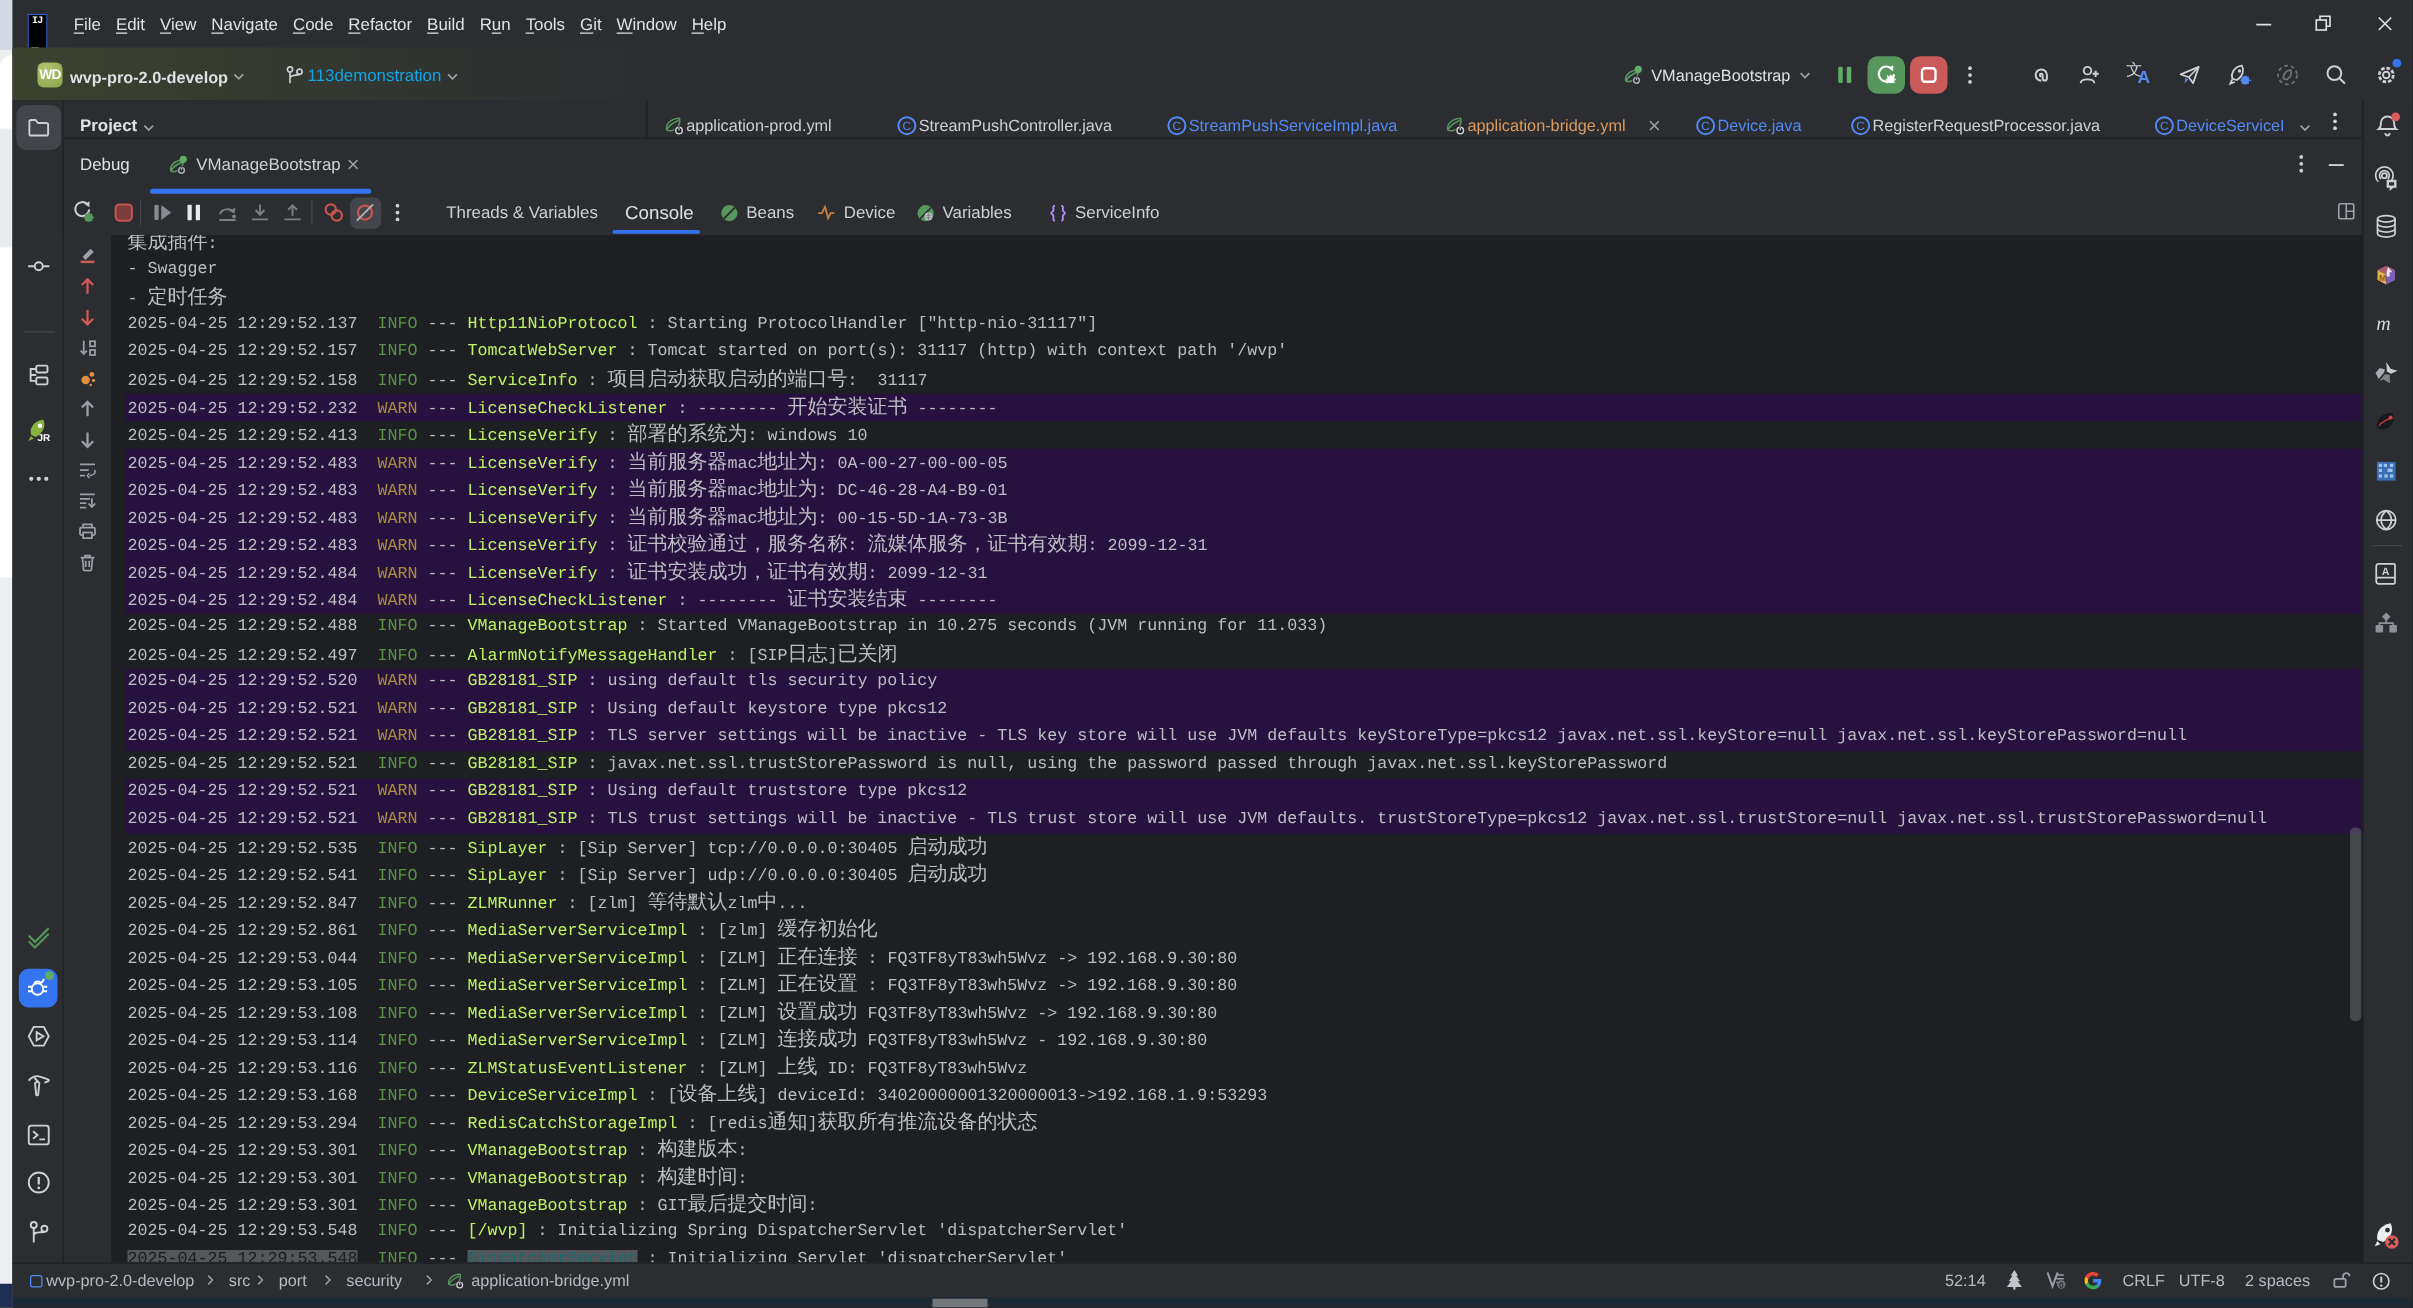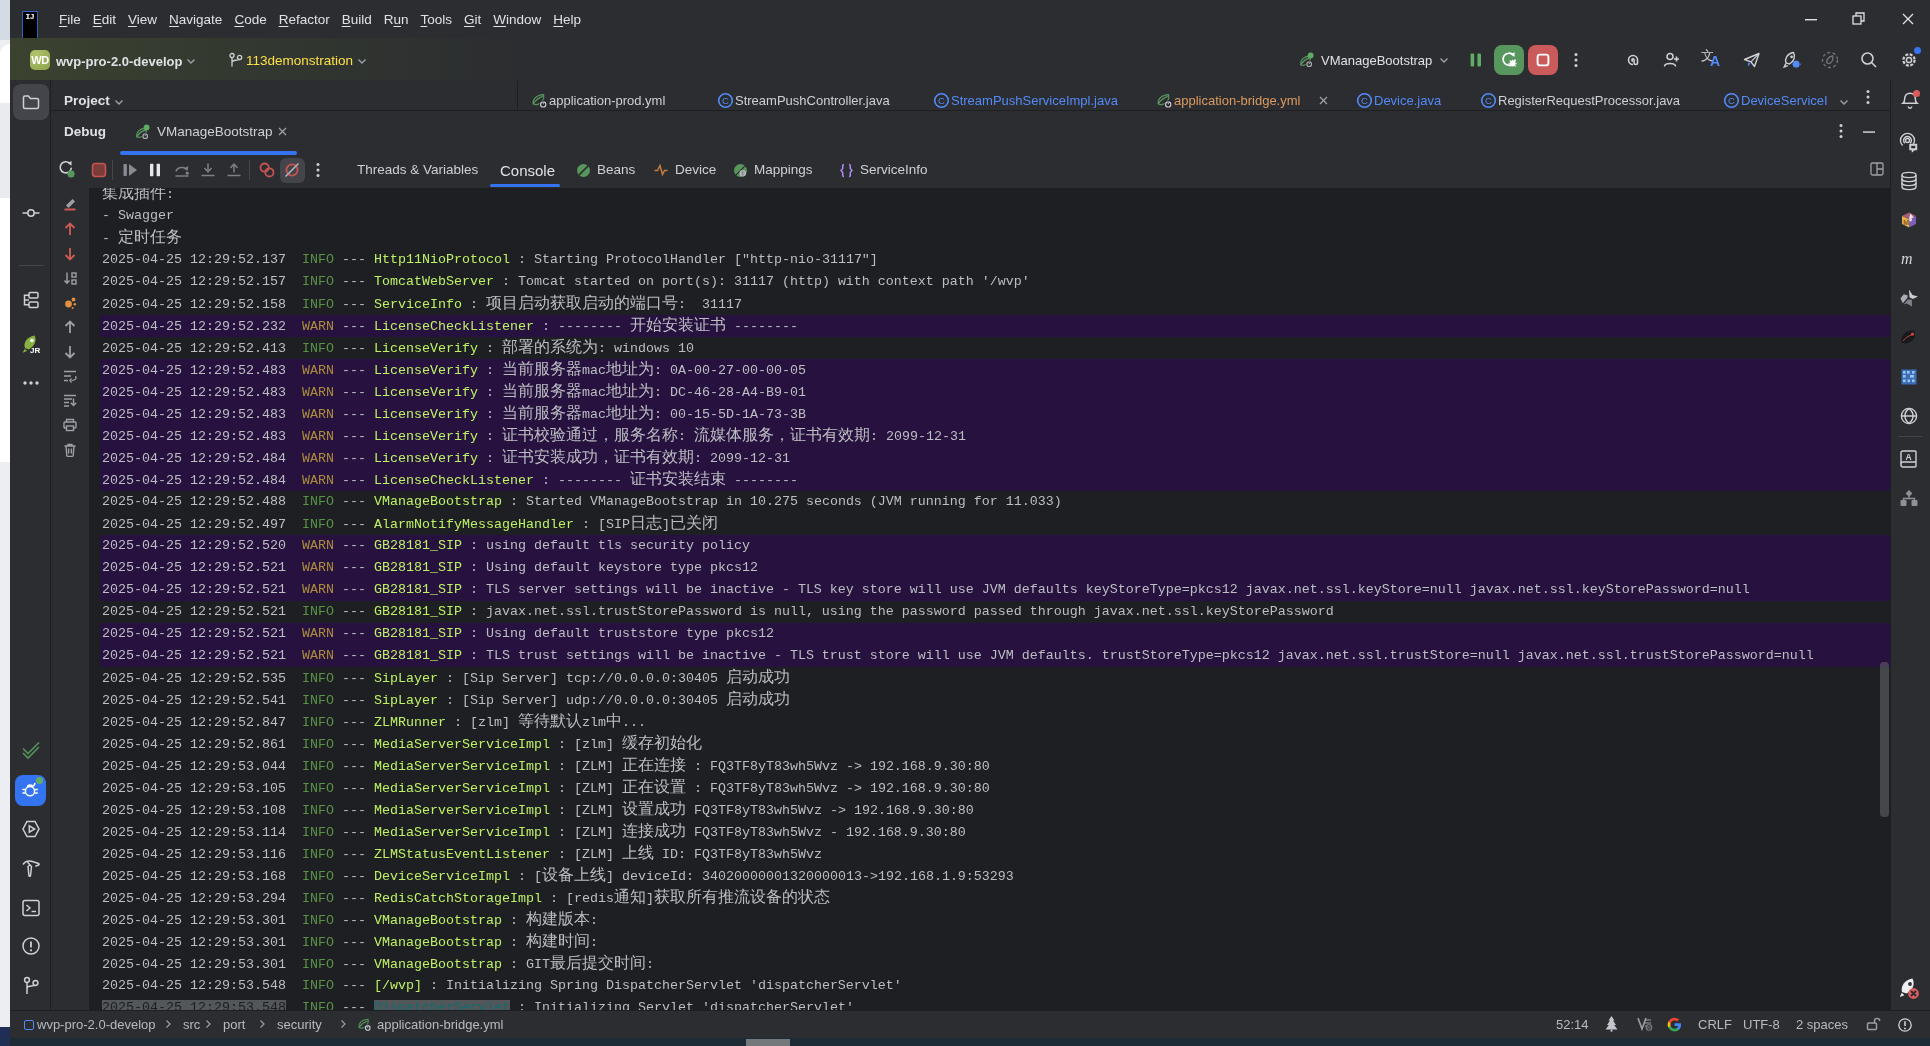--- a/index.html
+++ b/index.html
@@ -69,21 +69,21 @@
       <path d="M2.5 4.5 L6 8 L9.5 4.5"></path>
     </svg>
   </div>
 <div class="abs" style="left:227px;top:52px;width:17px;height:17px">
     <svg width="17" height="17" viewBox="0 0 17 17" fill="none" stroke="#ced0d6" stroke-width="1.3">
 <circle cx="5" cy="3.6" r="2.1"></circle>
       <circle cx="12.6" cy="5.4" r="2.1"></circle>
 <path d="M5 5.7 V14.5 M5 10.5 C5 7.5 9 8.9 12.6 7.5"></path>
 </svg>
   </div>
-<div class="abs" style="left:246px;top:53px;font-size:13.5px;color:#fde047">113demonstration</div>
+<div class="abs" style="left:246px;top:53px;font-size:13.5px;color:#0ea5e9">113demonstration</div>
 <div class="abs" style="left:356px;top:55px">
     <svg width="12" height="12" viewBox="0 0 12 12" fill="none" stroke="#9da0a8" stroke-width="1.4">
       <path d="M2.5 4.5 L6 8 L9.5 4.5"></path>
     </svg>
   </div>
 
 <div class="abs" style="left:1298px;top:51px">
     <svg width="18" height="18" viewBox="0 0 18 18" fill="none">
 <path d="M2.6 13.6 C2 9.4 5.4 5.4 12.2 5 C13.1 9 11.1 13.2 6 14.2 C4.7 14.4 3.5 14.2 2.6 13.6 Z M2.6 13.6 C4.8 10.4 7.9 8.2 11.4 6.9" stroke="#57965c" stroke-width="1.3"></path>
 <circle cx="12.6" cy="4.4" r="2.9" fill="#5fad65"></circle>
@@ -342,21 +342,21 @@
     </svg>
   </div>
 <div class="abs" style="left:1866px;top:89px">
     <svg width="4" height="16" viewBox="0 0 4 16">
       <circle cx="2" cy="2.5" r="1.5" fill="#ced0d6"></circle>
       <circle cx="2" cy="8" r="1.5" fill="#ced0d6"></circle>
       <circle cx="2" cy="13.5" r="1.5" fill="#ced0d6"></circle>
     </svg>
   </div>
 
-<div class="abs" style="left:64px;top:124px;font-size:13.5px;font-weight:bold;color:#dfe1e5">Debug</div>
+<div class="abs" style="left:64px;top:124px;font-size:13.5px;font-weight:normal;color:#dfe1e5">Debug</div>
 <div class="abs" style="left:134px;top:123px">
     <svg width="18" height="18" viewBox="0 0 18 18" fill="none">
 <path d="M2.6 13.6 C2 9.4 5.4 5.4 12.2 5 C13.1 9 11.1 13.2 6 14.2 C4.7 14.4 3.5 14.2 2.6 13.6 Z M2.6 13.6 C4.8 10.4 7.9 8.2 11.4 6.9" stroke="#57965c" stroke-width="1.3"></path>
 <circle cx="12.6" cy="4.4" r="2.9" fill="#5fad65"></circle>
 <circle cx="11.2" cy="13" r="3.4" fill="#2b2d30"></circle>
 <circle cx="11.2" cy="13.2" r="2.3" stroke="#a8abb0" stroke-width="1.2"></circle>
 <rect x="10.7" y="10.7" width="1.1" height="2.8" fill="#2b2d30"></rect>
 <rect x="10.8" y="11" width="0.9" height="2.1" fill="#a8abb0"></rect>
 </svg>
   </div>
@@ -464,21 +464,21 @@
   </div>
 <div class="abs" style="left:675px;top:162px;font-size:13.5px;color:#ced0d6">Device</div>
 <div class="abs" style="left:733px;top:163px">
     <svg width="15" height="15" viewBox="0 0 15 15">
       <circle cx="7.5" cy="7.5" r="6.5" fill="#57965c"></circle>
       <path d="M2.9 12.1 L12.1 2.9" stroke="#2b2d30" stroke-width="1.2"></path>
       <circle cx="9.8" cy="10.2" r="3.2" fill="#b8bbc0"></circle>
       <path d="M8 9.2 h3.6 M8 11.2 h3.6 M9.8 7.3 v5.8" stroke="#7a7d82" stroke-width="0.7"></path>
     </svg>
   </div>
-<div class="abs" style="left:754px;top:162px;font-size:13.5px;color:#ced0d6">Mappings</div>
+<div class="abs" style="left:754px;top:162px;font-size:13.5px;color:#ced0d6">Variables</div>
 <div class="abs" style="left:839px;top:163px">
     <svg width="15" height="15" viewBox="0 0 15 15" fill="none" stroke="#b189f5" stroke-width="1.5">
 <path d="M5 1.5 c-2 0 -1.2 2.5 -1.2 3.5 c0 1.5 -1.8 1.6 -1.8 2.5 c0 0.9 1.8 1 1.8 2.5 c0 1 -0.8 3.5 1.2 3.5"></path>
 <path d="M10 1.5 c2 0 1.2 2.5 1.2 3.5 c0 1.5 1.8 1.6 1.8 2.5 c0 0.9 -1.8 1 -1.8 2.5 c0 1 0.8 3.5 -1.2 3.5"></path>
     </svg>
   </div>
 <div class="abs" style="left:860px;top:162px;font-size:13.5px;color:#ced0d6">ServiceInfo</div>
 <div class="abs" style="left:1869px;top:161px">
     <svg width="16" height="16" viewBox="0 0 16 16" fill="none" stroke="#9da0a8" stroke-width="1.3">
       <rect x="2" y="2" width="12" height="12" rx="1.5"></rect>

